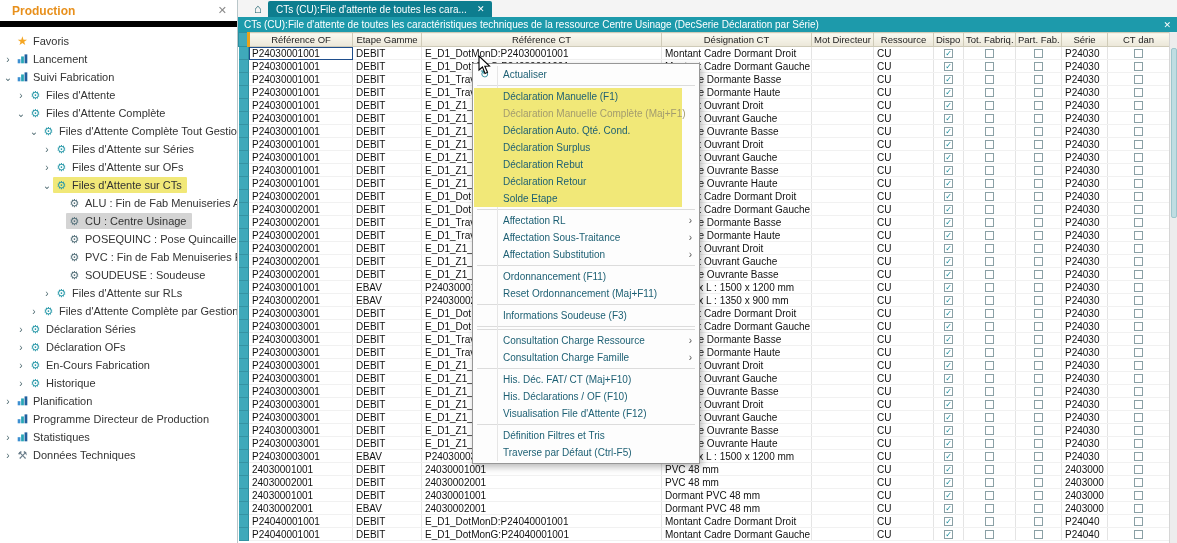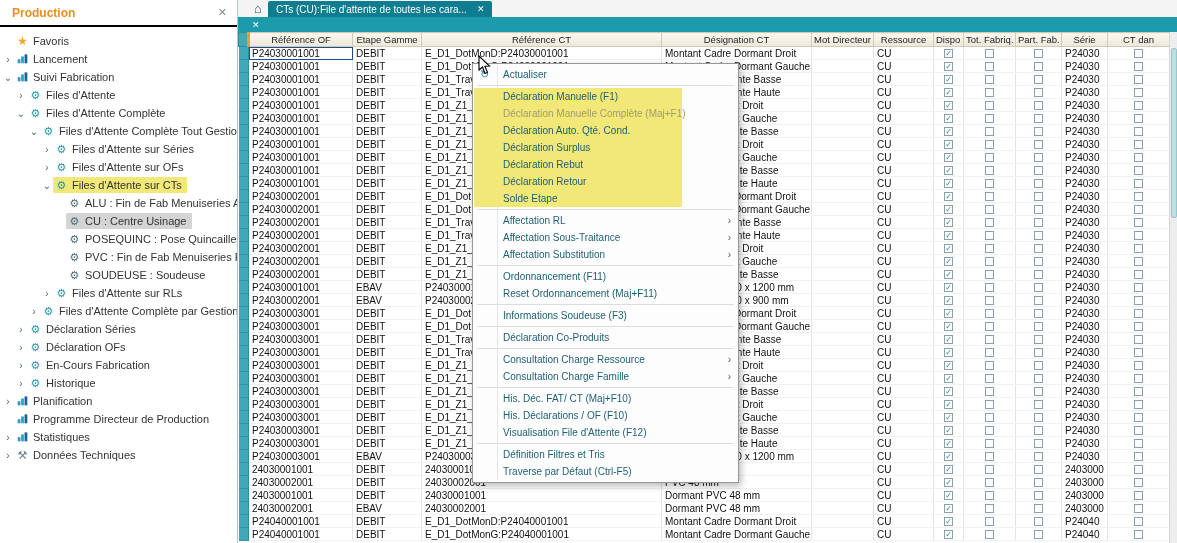--- a/index.html
+++ b/index.html
@@ -3,21 +3,21 @@
 <meta charset="utf-8">
 <style>
   *{margin:0;padding:0;box-sizing:border-box;}
   html,body{width:1177px;height:543px;overflow:hidden;background:#fff;
     font-family:"Liberation Sans",sans-serif;}
   .app{display:flex;width:1177px;height:543px;position:relative;}
 
   
   .sidebar{width:238px;flex:0 0 238px;background:#fff;border-right:1px solid #b9c6c9;overflow:hidden;}
   .sb-header{height:27px;display:flex;align-items:center;justify-content:space-between;
-    padding:0 10px 0 12px;border-bottom:2px solid #000000;}
+    padding:0 10px 0 12px;border-bottom:6px solid #000000;}
   .sb-title{color:#e8901c;font-weight:bold;font-size:12px;}
   .sb-close{color:#8a8a8a;font-size:11px;cursor:pointer;}
   .tree{padding-top:5px;}
   .tree-item{height:18px;display:flex;align-items:center;font-size:11px;color:#333;
     white-space:nowrap;overflow:hidden;cursor:default;}
   .tree-item .chev{flex:0 0 12px;width:12px;text-align:center;font-size:10px;color:#4f6b72;}
   .wrap{display:flex;align-items:center;height:16px;padding:0 5px 0 1px;border-radius:1px;}
   .wrap.hl-yellow{background:#f1e878;}
   .wrap.selected{background:#d4d4d4;}
   .ticon{flex:0 0 15px;width:15px;text-align:center;margin-right:3px;font-size:11px;line-height:11px;}
@@ -49,21 +49,21 @@
     white-space:nowrap;overflow:hidden;padding:0 3px;background:#fff;}
   td.selcell{background:#3fa9ba;border-bottom:1px solid #3593a3;border-right:1px solid #2c8fa0;padding:0;}
   td.center{text-align:center;padding:0;}
   td.focus-cell{outline:1px solid #1f4e8c;outline-offset:-1px;}
   .cb{display:inline-block;width:9px;height:9px;border:1px solid #8aa0a5;background:#fff;
     line-height:8px;font-size:8px;color:#148a9a;text-align:center;vertical-align:middle;}
   .vscroll{position:absolute;top:0;right:0;bottom:0;width:8px;background:#ededed;border-left:1px solid #d6d6d6;}
   .vscroll .thumb{position:absolute;top:16px;left:1px;width:6px;height:170px;background:#bfdde2;border:1px solid #9cc6cd;border-radius:2px;}
 
   
-  .ctxmenu{position:absolute;left:472px;top:63px;width:267px;background:#fdfdfd;
+  .ctxmenu{position:absolute;left:472px;top:63px;width:228px;background:#fdfdfd;
     border:1px solid #979797;box-shadow:2px 3px 7px rgba(0,0,0,.28);z-index:50;padding:2px 1px;}
   .ctxmenu::before{content:"";position:absolute;left:24px;top:2px;bottom:2px;width:1px;background:#e6e6e6;}
   .mi{position:relative;padding:3px 8px 3px 29px;font-size:10px;color:#1c5f73;white-space:nowrap;cursor:pointer;}
   .mi.hl{background-image:linear-gradient(#f1e878,#f1e878);background-size:208px 100%;background-repeat:no-repeat;}
   .mi.disabled{color:#a39c6e;cursor:default;}
   .mi .micon{position:absolute;left:6px;top:2px;font-size:11px;color:#2a8a9a;}
   .mi .sub{position:absolute;right:6px;top:3px;font-size:10px;color:#555;}
   .msep{height:1px;background:#dcdcdc;margin:2px 3px;}
 
   .cursor{position:absolute;left:478px;top:55px;z-index:60;pointer-events:none;}
@@ -272,20 +272,21 @@
 
   <main class="main">
     <div class="tabbar">
       <span class="home">⌂</span>
       <div class="tab">
         <span>CTs (CU):File d'attente de toutes les cara...</span>
         <span class="tab-close">✕</span>
       </div>
     </div>
     <div class="titlebar">
+      <span>CTs (CU):File d'attente de toutes les caractéristiques techniques de la ressource Centre Usinage (DecSerie Déclaration par Série)</span>
       <span class="tb-close">✕</span>
     </div>
     <div class="grid-wrap">
       <table>
         <colgroup>
             <col style="width: 10px;">
             <col style="width: 104px;">
             <col style="width: 69px;">
             <col style="width: 240px;">
             <col style="width: 150px;">
@@ -867,21 +868,20 @@
       <div class="msep"></div>
       <div class="mi"><span>Affectation RL</span><span class="sub">›</span></div>
       <div class="mi"><span>Affectation Sous-Traitance</span><span class="sub">›</span></div>
       <div class="mi"><span>Affectation Substitution</span><span class="sub">›</span></div>
       <div class="msep"></div>
       <div class="mi"><span>Ordonnancement (F11)</span></div>
       <div class="mi"><span>Reset Ordonnancement (Maj+F11)</span></div>
       <div class="msep"></div>
       <div class="mi"><span>Informations Soudeuse (F3)</span></div>
       <div class="msep"></div>
-      <div class="mi"><span>Déclaration Co-Produits</span></div>
       <div class="msep"></div>
       <div class="mi"><span>Consultation Charge Ressource</span><span class="sub">›</span></div>
       <div class="mi"><span>Consultation Charge Famille</span><span class="sub">›</span></div>
       <div class="msep"></div>
       <div class="mi"><span>His. Déc. FAT/ CT (Maj+F10)</span></div>
       <div class="mi"><span>His. Déclarations / OF (F10)</span></div>
       <div class="mi"><span>Visualisation File d'Attente (F12)</span></div>
       <div class="msep"></div>
       <div class="mi"><span>Définition Filtres et Tris</span></div>
       <div class="mi"><span>Traverse par Défaut (Ctrl-F5)</span></div>

